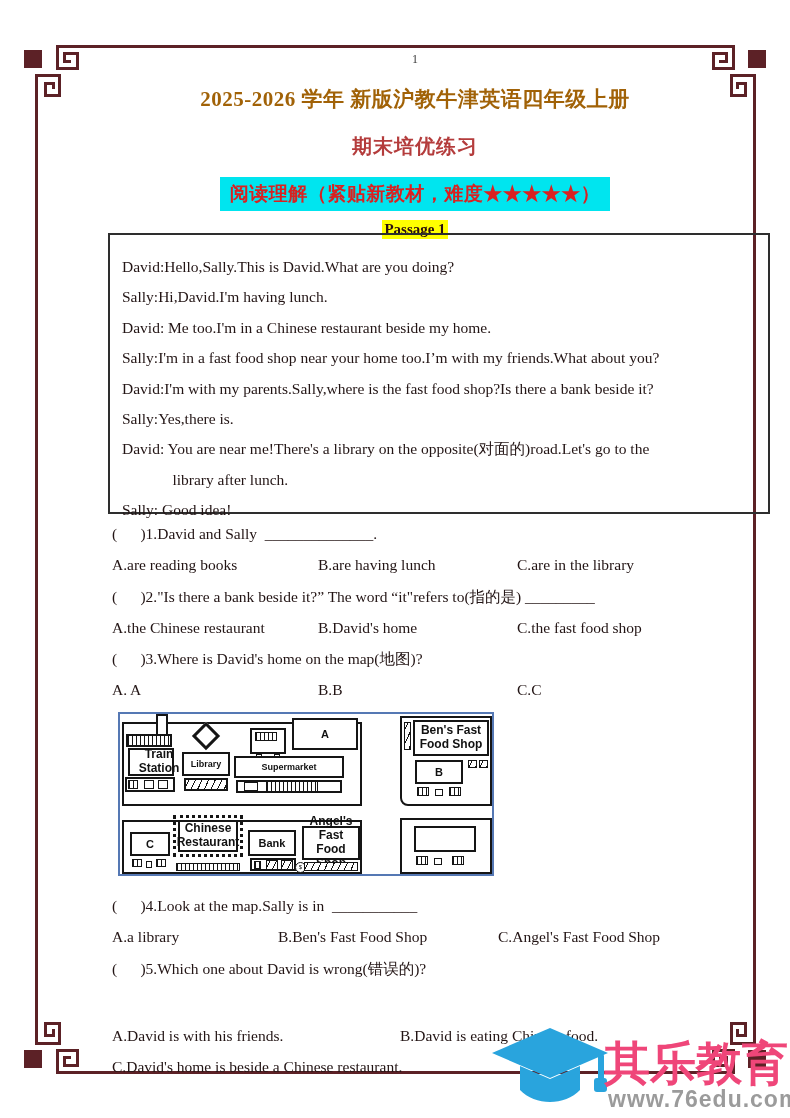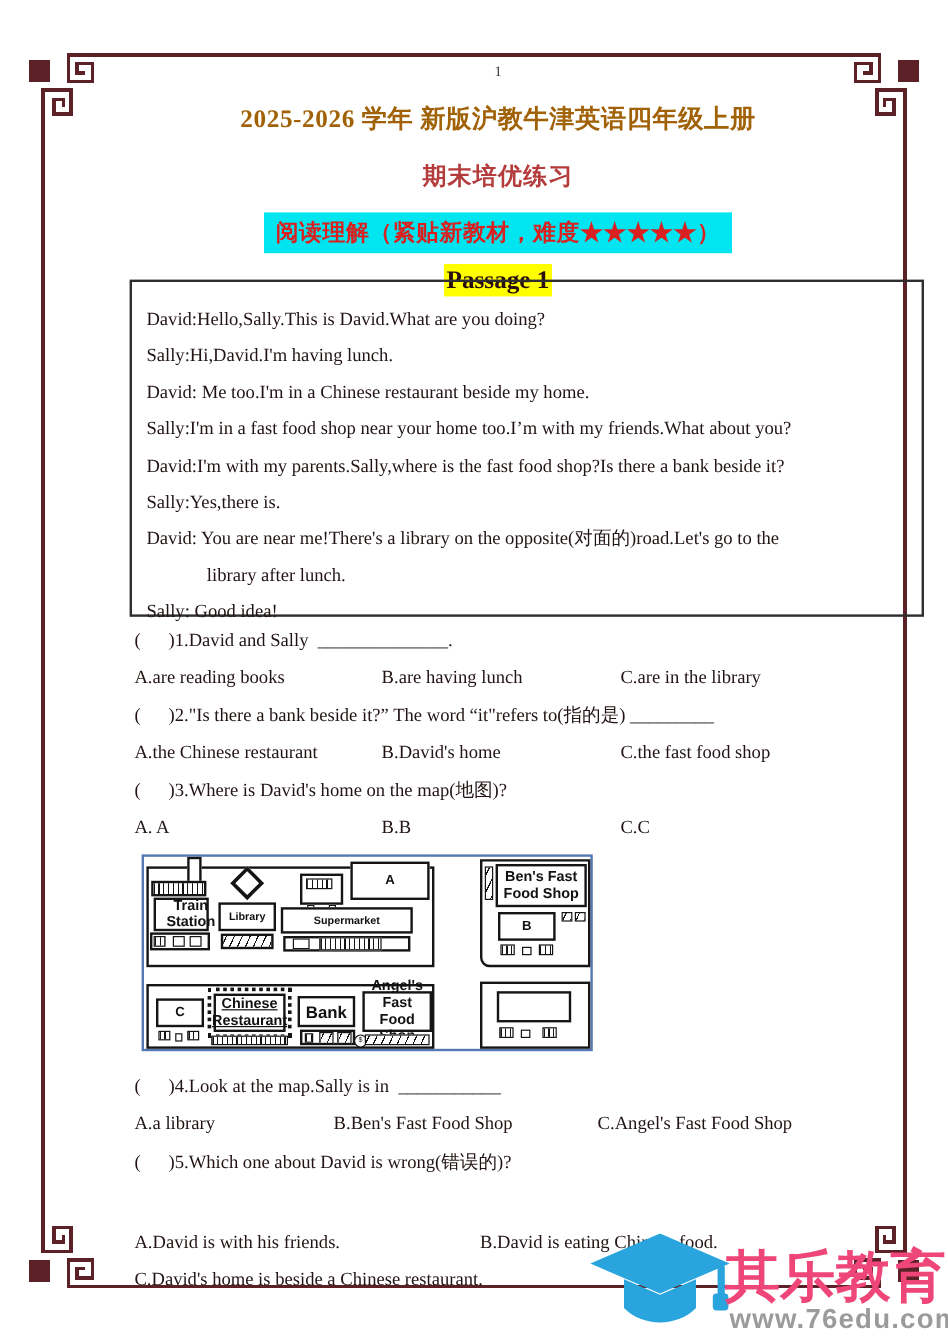--- a/index.html
+++ b/index.html
@@ -8,21 +8,21 @@
   
   .frame{position:absolute;left:0;top:0;width:790px;height:1118px;z-index:0;}
   
   .header{position:absolute;left:40px;top:0;width:750px;text-align:center;z-index:1;}
   .pageno{margin-top:52px;font-size:12px;color:#3a3a3a;}
   .title1{margin-top:18px;font-size:21px;font-weight:bold;color:#a16207;letter-spacing:.5px;}
   .title2{margin-top:20px;font-size:20px;font-weight:bold;color:#b43c3c;letter-spacing:1px;}
   .banner{display:inline-block;margin-top:17px;padding:4px 10px;background:#00e5ef;
           font-size:19px;font-weight:bold;color:#d92121;letter-spacing:.5px;}
   .passage-label{display:inline-block;margin-top:9px;padding:1px 2px;background:#ffff00;
-          font-size:21px;font-weight:bold;color:#2a0e0e;}
+          font-size:15px;font-weight:bold;color:#2a0e0e;}
   
   .dialog{position:absolute;left:108px;top:233px;width:662px;height:281px;
           border:2px solid #2e2e2e;box-sizing:border-box;padding:17px 10px 0 12px;z-index:1;}
   .dialog div{font-size:15.5px;line-height:30.4px;white-space:pre-wrap;color:#221414;}
   
   .qgroup{position:absolute;left:112px;width:642px;z-index:1;}
   .qg1{top:518px;}
   .qg2{top:890px;}
   .qrow{font-size:15.5px;line-height:31.3px;height:31.3px;white-space:pre-wrap;color:#221414;}
   .opts3a{display:grid;grid-template-columns:206px 199px 1fr;}
@@ -146,24 +146,24 @@
     <div class="det slash" style="left:359px;top:46px;width:9px;height:8px;"></div>
     <div class="det vstripe" style="left:297px;top:73px;width:12px;height:9px;"></div>
     <div class="det" style="left:315px;top:75px;width:8px;height:7px;"></div>
     <div class="det vstripe" style="left:329px;top:73px;width:12px;height:9px;"></div>
 
     <div class="sign lg" style="left:10px;top:118px;width:40px;height:24px;">C</div>
     <div class="det vstripe" style="left:12px;top:145px;width:10px;height:8px;"></div>
     <div class="det" style="left:26px;top:147px;width:6px;height:7px;"></div>
     <div class="det vstripe" style="left:36px;top:145px;width:10px;height:8px;"></div>
 
-    <div class="sign ornate" style="left:58px;top:114px;width:60px;height:32px;text-decoration:underline;">Chinese Restaurant</div>
+    <div class="sign ornate" style="left:58px;top:106px;width:60px;height:32px;">Chinese Restaurant</div>
     <div class="det vstripe" style="left:56px;top:149px;width:64px;height:8px;"></div>
 
-    <div class="sign" style="left:128px;top:116px;width:48px;height:26px;font-size:14px;">Bank</div>
+    <div class="sign" style="left:128px;top:116px;width:48px;height:26px;font-size:11px;">Bank</div>
     <div class="det" style="left:130px;top:144px;width:46px;height:13px;border-width:2px;"></div>
     <div class="det vstripe" style="left:134px;top:147px;width:7px;height:8px;"></div>
     <div class="det slash" style="left:146px;top:146px;width:12px;height:10px;"></div>
     <div class="det slash" style="left:161px;top:146px;width:12px;height:10px;"></div>
     <div class="dollar" style="left:175px;top:148px;">$</div>
 
     <div class="sign" style="left:182px;top:112px;width:58px;height:34px;padding:5px 3px;">Angel's Fast Food Shop</div>
     <div class="det slash" style="left:184px;top:148px;width:54px;height:9px;"></div>
 
     <div class="sign" style="left:294px;top:112px;width:62px;height:26px;"></div>

